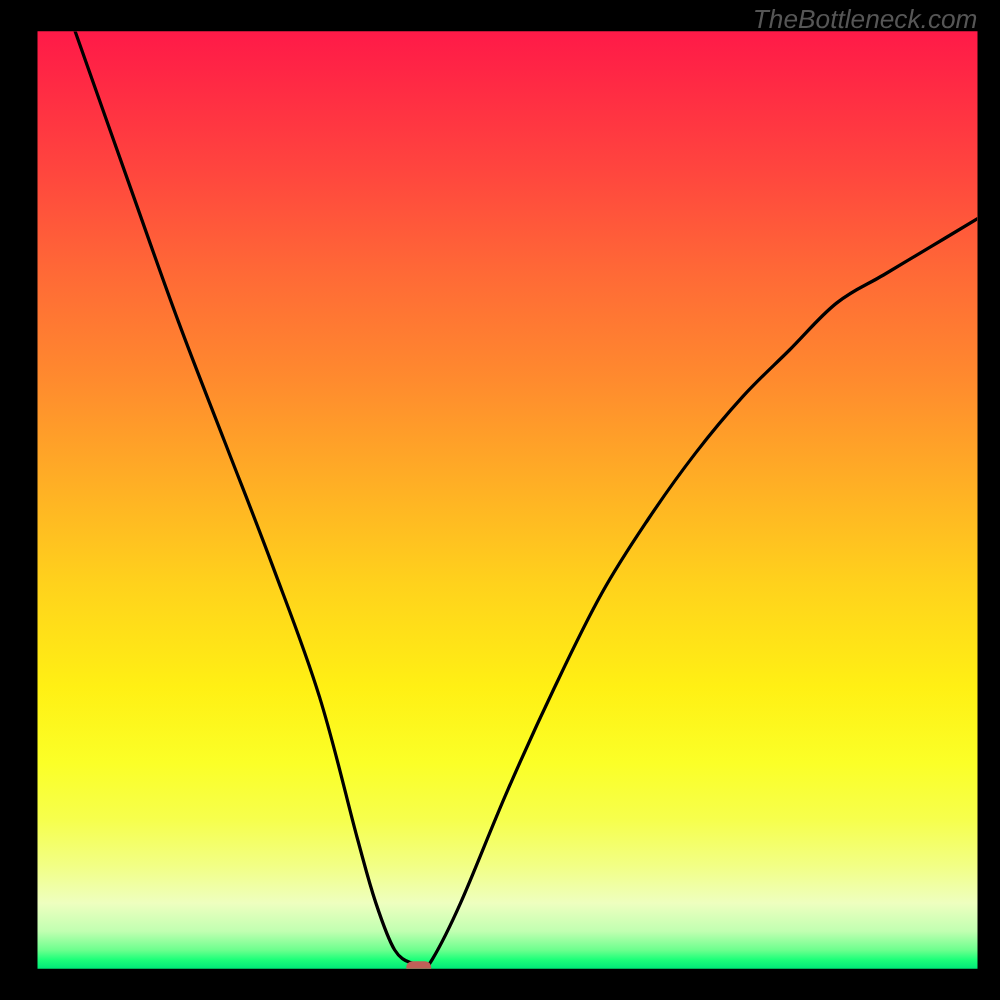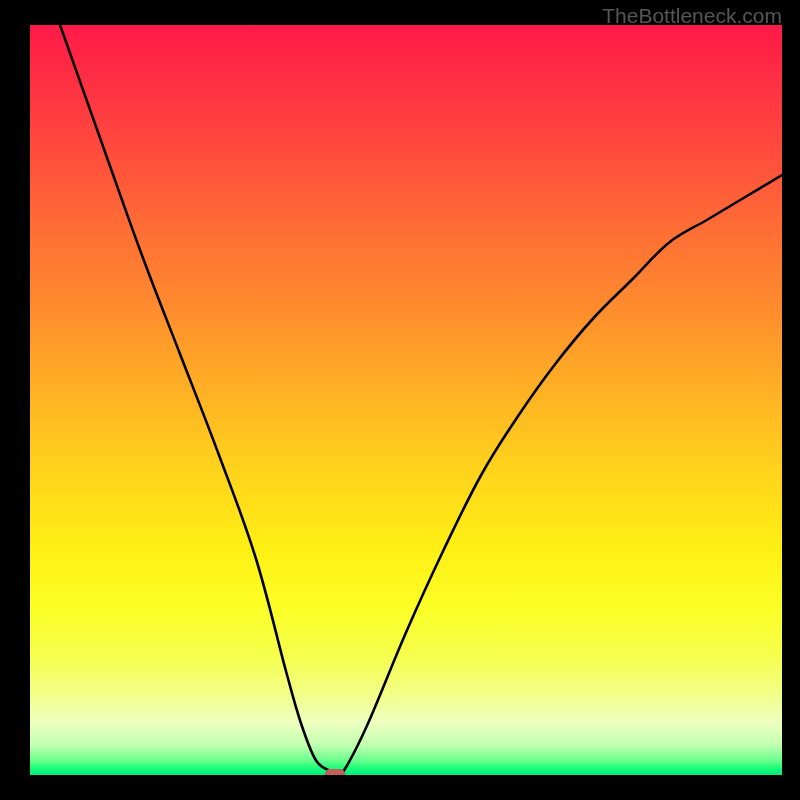--- a/index.html
+++ b/index.html
@@ -11,20 +11,21 @@
     font-family: Arial, sans-serif;
   }
   .watermark {
     position: absolute;
     top: 4px;
     right: 18px;
     color: #565656;
     font-size: 21px;
     font-weight: 500;
     z-index: 10;
+    font-style: italic;
   }
   .plot-area {
     position: absolute;
     left: 30px;
     top: 25px;
     width: 752px;
     height: 750px;
     background: linear-gradient(to bottom,
       #ff1a48 0%,
       #ff2545 4%,

